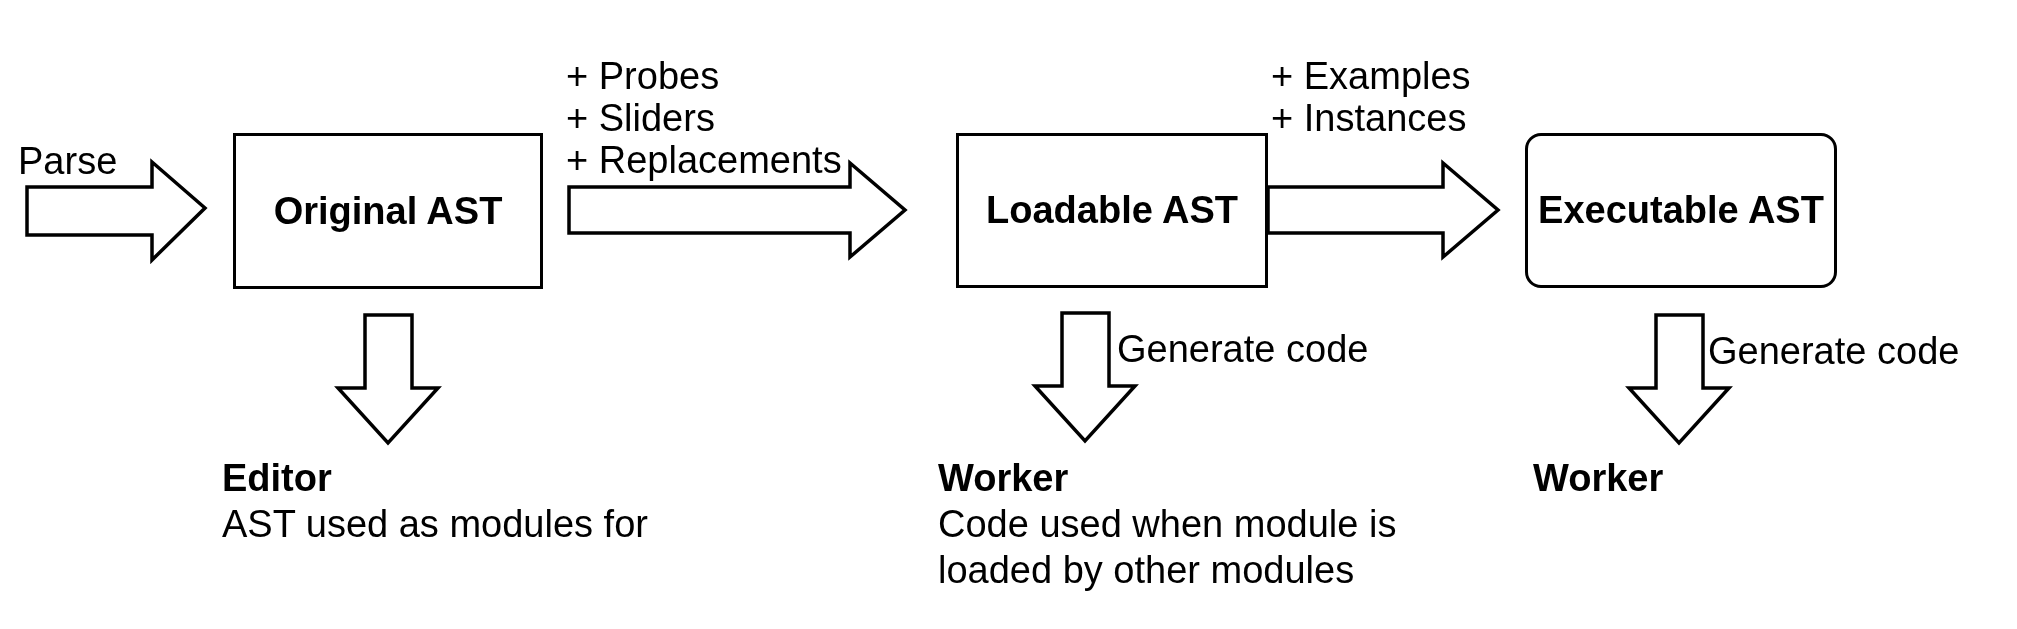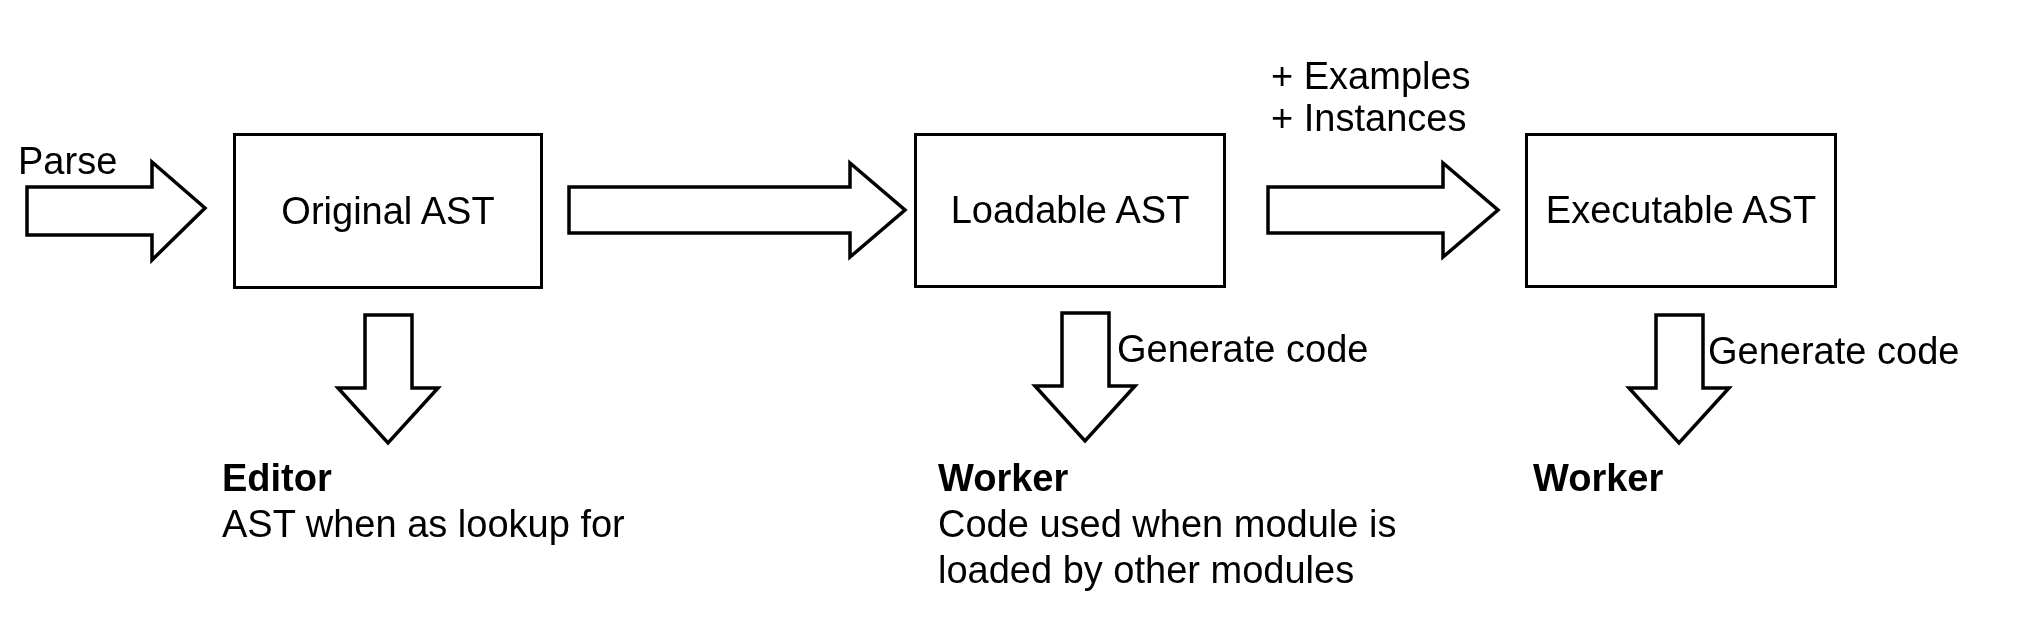--- a/index.html
+++ b/index.html
@@ -15,21 +15,21 @@
   .stage-box {
     position: absolute;
     width: 310px;
     height: 155px;
     border: 3px solid #000000;
     box-sizing: border-box;
     background: #ffffff;
     display: flex;
     align-items: center;
     justify-content: center;
-    font-weight: normal;
+    font-weight: bold;
     font-size: 38px;
     letter-spacing: 0px;
     white-space: nowrap;
   }
   .lbl {
     position: absolute;
     font-size: 38px;
     line-height: 42px;
     white-space: nowrap;
   }
@@ -53,59 +53,64 @@
 
   <div class="lbl" style="left:18px; top:140px;">Parse</div>
   <svg class="arrow" style="left:27px; top:162px;" width="178" height="98" viewBox="0 0 178 98">
     <polygon points="0,25 125,25 125,0 178,46 125,98 125,73 0,73"></polygon>
   </svg>
 
   <div class="stage-box" style="left:233px; top:133px; height:156px;">
     <span>Original AST</span>
   </div>
 
+  <div class="plus-labels" style="left:566px; top:55px;">
+    <div>+ Probes</div>
+    <div>+ Sliders</div>
+    <div>+ Replacements</div>
+  </div>
 
   <svg class="arrow" style="left:569px; top:163px;" width="336" height="94" viewBox="0 0 336 94">
     <polygon points="0,24 281,24 281,0 336,47 281,94 281,70 0,70"></polygon>
   </svg>
 
-  <div class="stage-box" style="left:914px; top:133px; width:312px;">
+  <div class="stage-box" style="left:956px; top:133px; width:312px;">
     <span>Loadable AST</span>
   </div>
 
   <div class="plus-labels" style="left:1271px; top:55px;">
     <div>+ Examples</div>
     <div>+ Instances</div>
   </div>
 
   <svg class="arrow" style="left:1268px; top:163px;" width="230" height="94" viewBox="0 0 230 94">
     <polygon points="0,24 175,24 175,0 230,47 175,94 175,70 0,70"></polygon>
   </svg>
 
-  <div class="stage-box" style="left:1525px; top:133px; width:312px;">
+  <div class="stage-box" style="left:1525px; top:133px; width:312px;border-radius:16px;">
     <span>Executable AST</span>
   </div>
 
   <svg class="arrow" style="left:338px; top:315px;" width="100" height="128" viewBox="0 0 100 128">
     <polygon points="27,0 74,0 74,73 100,73 50,128 0,73 27,73"></polygon>
   </svg>
 
   <svg class="arrow" style="left:1035px; top:313px;" width="100" height="128" viewBox="0 0 100 128">
     <polygon points="27,0 74,0 74,73 100,73 50,128 0,73 27,73"></polygon>
   </svg>
   <div class="lbl" style="left:1117px; top:328px;">Generate code</div>
 
   <svg class="arrow" style="left:1629px; top:315px;" width="100" height="128" viewBox="0 0 100 128">
     <polygon points="27,0 74,0 74,73 100,73 50,128 0,73 27,73"></polygon>
   </svg>
   <div class="lbl" style="left:1708px; top:330px;">Generate code</div>
 
   <div class="out-block" style="left:222px; top:455px;">
     <div class="heading">Editor</div>
-    <div>AST when as lookup for</div>
+    <div>AST used as modules for</div>
   </div>
 
   <div class="out-block" style="left:938px; top:455px;">
     <div class="heading">Worker</div>
     <div>Code used when module is</div>
     <div>loaded by other modules</div>
   </div>
 
   <div class="out-block" style="left:1533px; top:455px;">
     <div class="heading">Worker</div>

